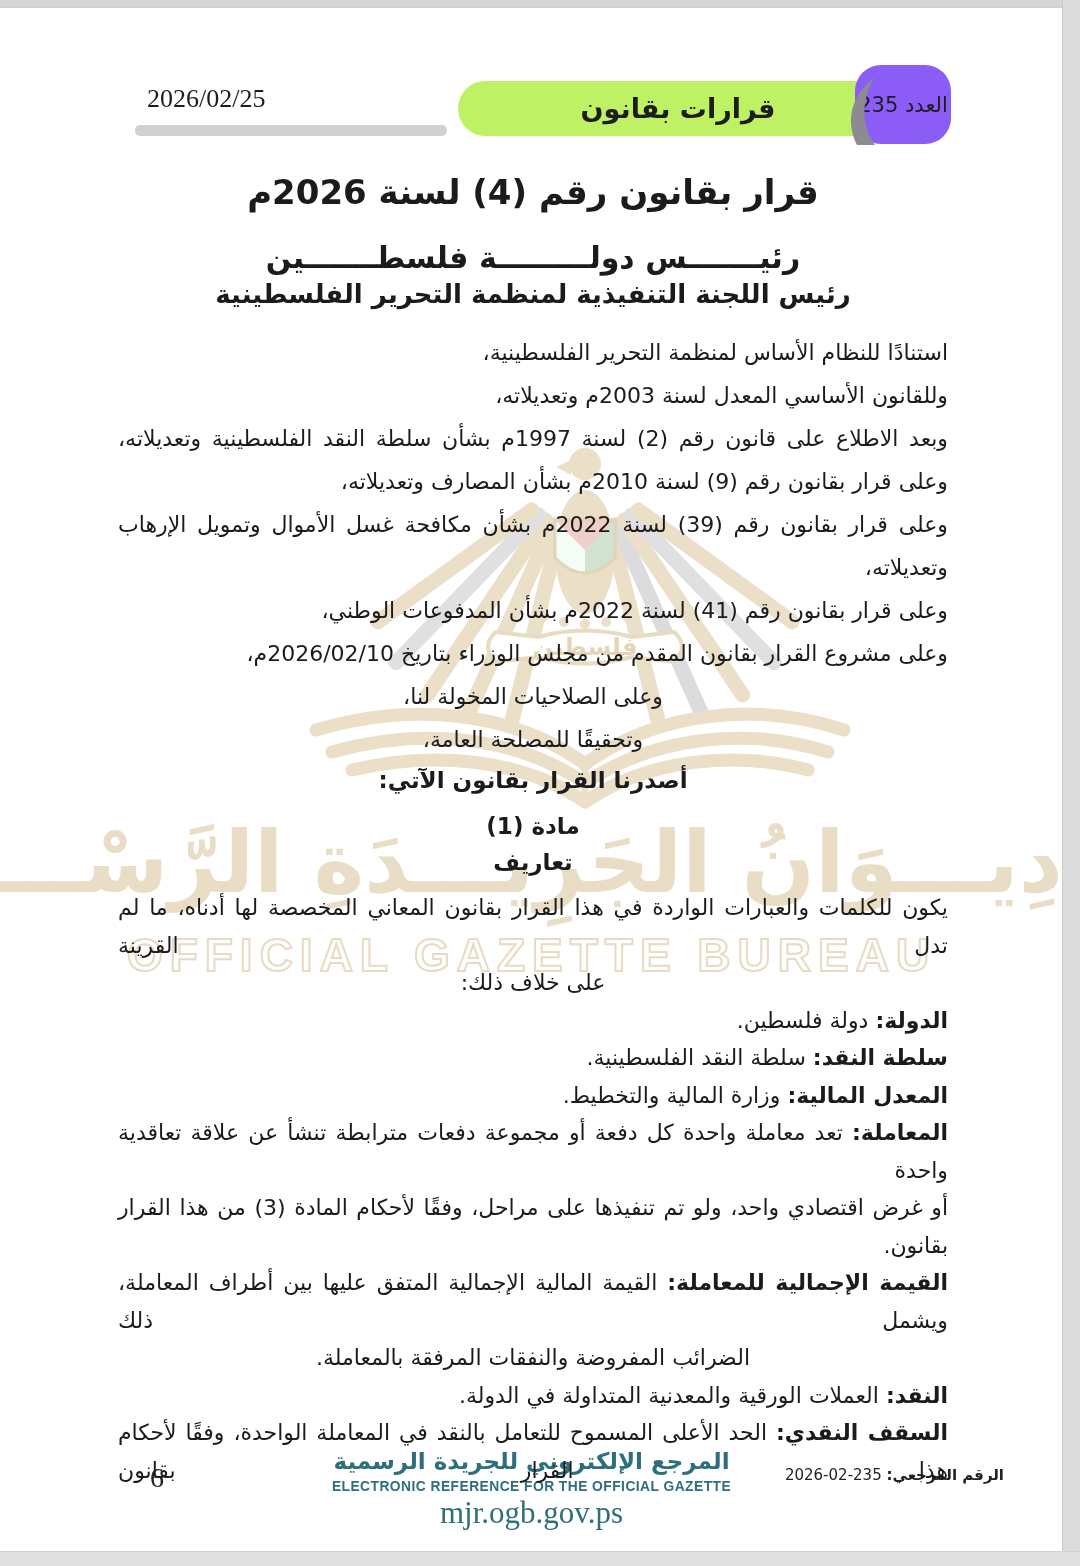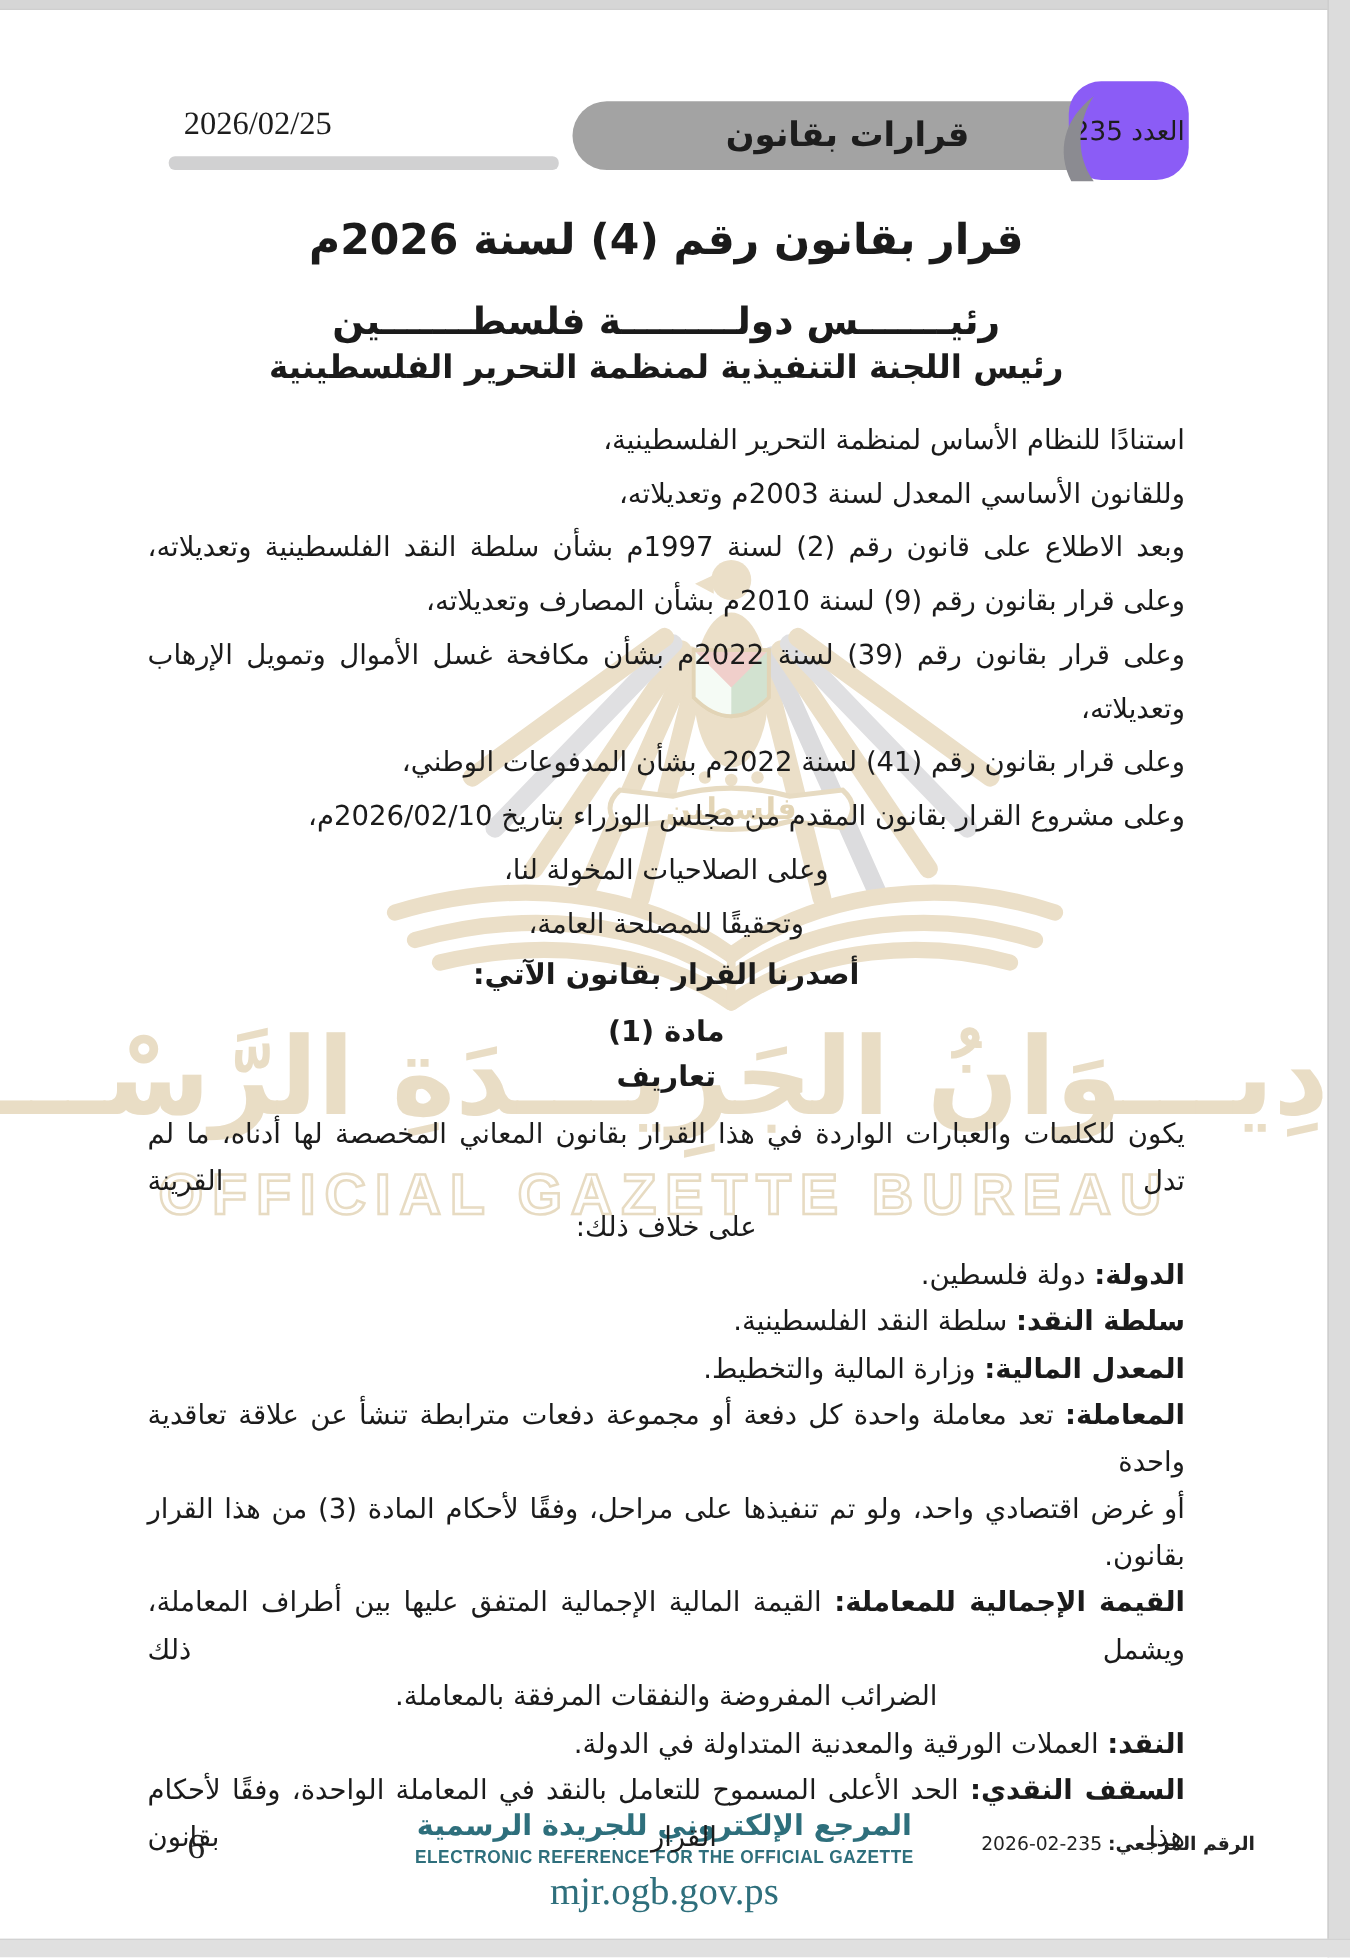--- a/index.html
+++ b/index.html
@@ -8,21 +8,21 @@
 
   
   .edge-top{position:absolute;top:0;left:0;right:0;height:7px;background:#d6d6d6;border-bottom:1px solid #cfcfcf;}
   .edge-right{position:absolute;top:0;right:0;width:17px;height:100%;background:#dcdcdc;border-left:1px solid #c9c9c9;}
   .edge-bottom{position:absolute;bottom:0;left:0;right:0;height:14px;background:#e0e0e0;border-top:1px solid #d2d2d2;}
 
   
   .hdr-date{position:absolute;left:147px;top:84px;font-family:"Liberation Serif",serif;
     font-size:26px;color:#1d1d1d;}
   .hdr-rule{position:absolute;left:135px;top:125px;width:312px;height:11px;background:#d1d1d2;border-radius:5px;}
-  .hdr-pill{position:absolute;left:458px;top:81px;width:440px;height:55px;background:#a3a3a3;
+  .hdr-pill{position:absolute;left:458px;top:81px;width:440px;height:55px;background:#bef264;
     border-radius:28px 0 0 28px;display:flex;align-items:center;justify-content:center;}
   .hdr-pill span{font-size:27px;font-weight:bold;color:#1d1d1d;}
   .hdr-blob{position:absolute;left:855px;top:65px;width:96px;height:79px;background:#8b5cf6;
     border-radius:26px;display:flex;align-items:center;justify-content:center;}
   .hdr-blob .lbl{font-size:21px;color:#1d1d1d;direction:rtl;white-space:nowrap;}
   .crescent{position:absolute;left:-14px;bottom:-3px;}
 
   
   .wm{position:absolute;left:0;top:0;width:100%;height:100%;pointer-events:none;}
   .wm-emblem{position:absolute;left:300px;top:412px;}

